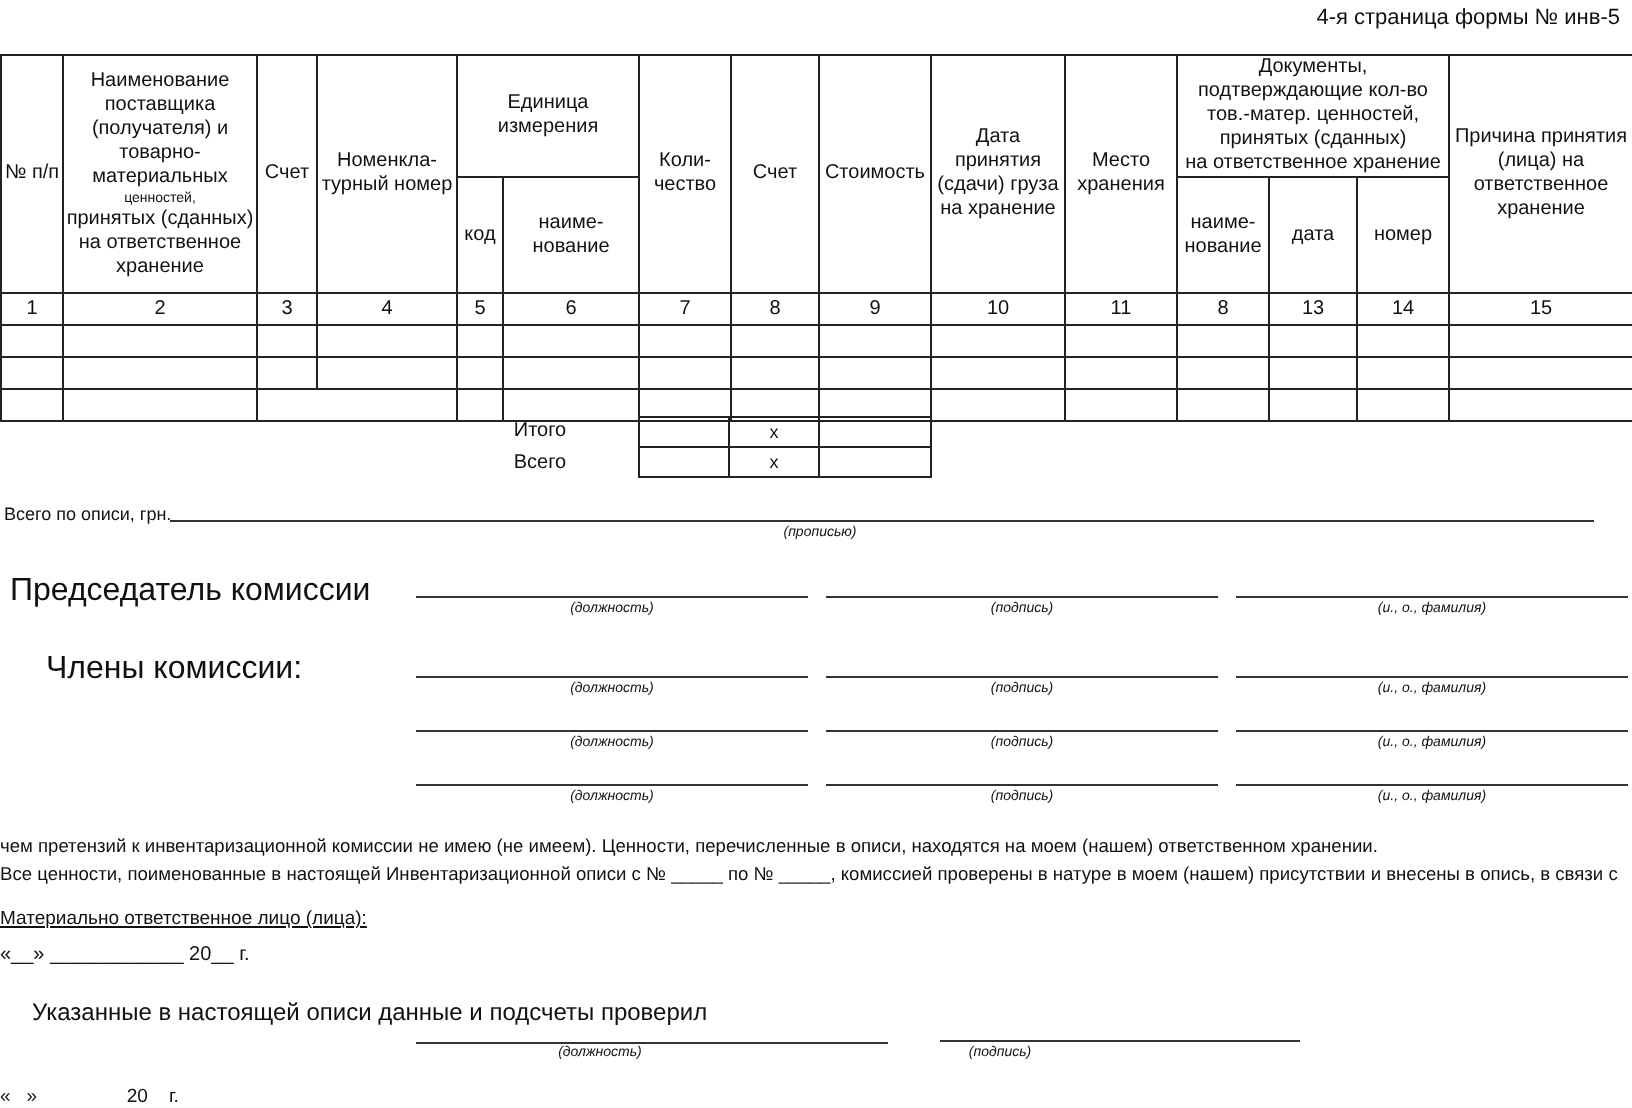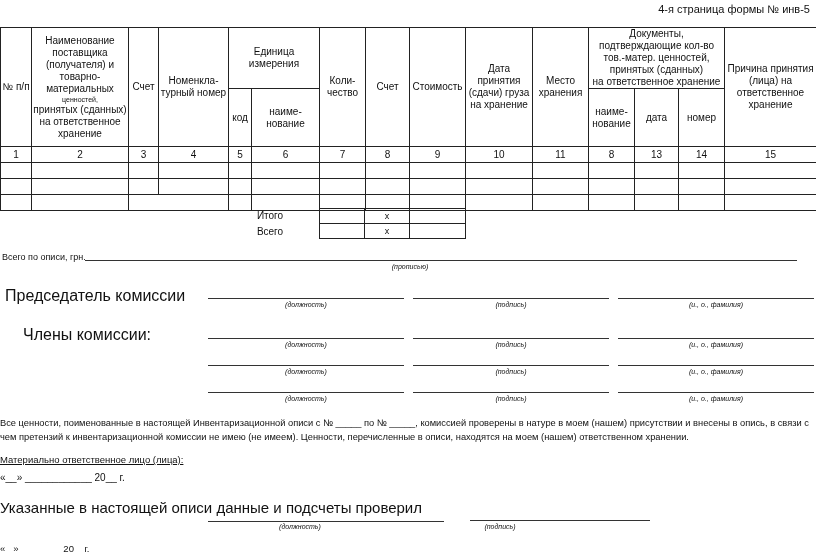--- a/index.html
+++ b/index.html
@@ -182,25 +182,25 @@
 <div class="cap" style="left:618px;top:368px;width:196px;">(и., о., фамилия)</div>
 
 <div class="line" style="left:208px;top:392px;width:196px;"></div>
 <div class="line" style="left:413px;top:392px;width:196px;"></div>
 <div class="line" style="left:618px;top:392px;width:196px;"></div>
 <div class="cap" style="left:208px;top:395px;width:196px;">(должность)</div>
 <div class="cap" style="left:413px;top:395px;width:196px;">(подпись)</div>
 <div class="cap" style="left:618px;top:395px;width:196px;">(и., о., фамилия)</div>
 
 <div class="abs" style="left:0;top:416px;width:816px;font-size:9.3px;line-height:14px;white-space:nowrap;">
+  <div>чем претензий к инвентаризационной комиссии не имею (не имеем). Ценности, перечисленные в описи, находятся на моем (нашем) ответственном хранении.</div>
   <div>Все ценности, поименованные в настоящей Инвентаризационной описи с № _____ по № _____, комиссией проверены в натуре в моем (нашем) присутствии и внесены в опись, в связи с</div>
-  <div>чем претензий к инвентаризационной комиссии не имею (не имеем). Ценности, перечисленные в описи, находятся на моем (нашем) ответственном хранении.</div>
 </div>
 
 <div class="abs txt" style="left:0;top:454px;font-size:9.5px;text-decoration:underline;">Материально ответственное лицо (лица):</div>
 <div class="abs txt" style="left:0;top:472px;font-size:10px;white-space:pre;">«__» ____________ 20__ г.</div>
 
-<div class="abs txt" style="left:0;top:499px;font-size:15px;">Указанные в настоящей описи данные и подсчеты проверил</div>
+<div class="abs txt" style="left:16px;top:499px;font-size:12px;">Указанные в настоящей описи данные и подсчеты проверил</div>
 <div class="line" style="left:208px;top:521px;width:236px;"></div>
 <div class="line" style="left:470px;top:520px;width:180px;"></div>
 <div class="cap" style="left:250px;top:523px;width:100px;">(должность)</div>
 <div class="cap" style="left:460px;top:523px;width:80px;">(подпись)</div>
 <div class="abs txt" style="left:0;top:543px;font-size:9.5px;white-space:pre;">«   »                 20    г.</div>
 
 </body></html>

